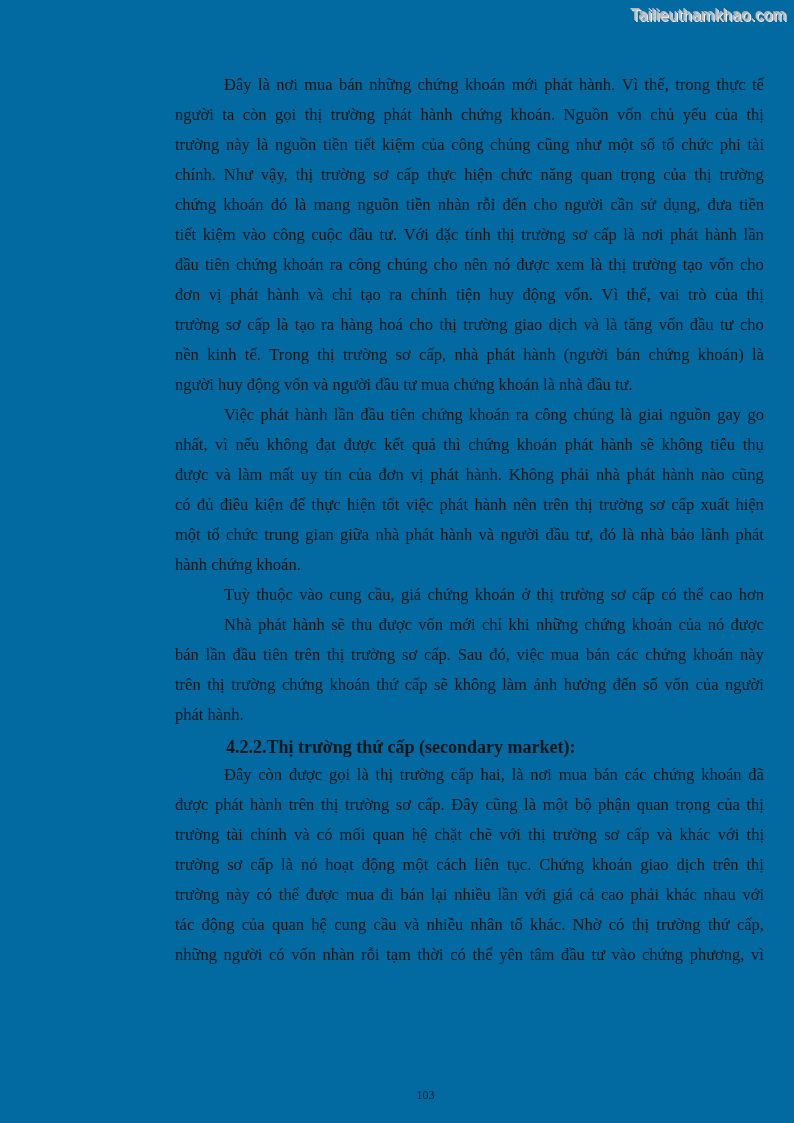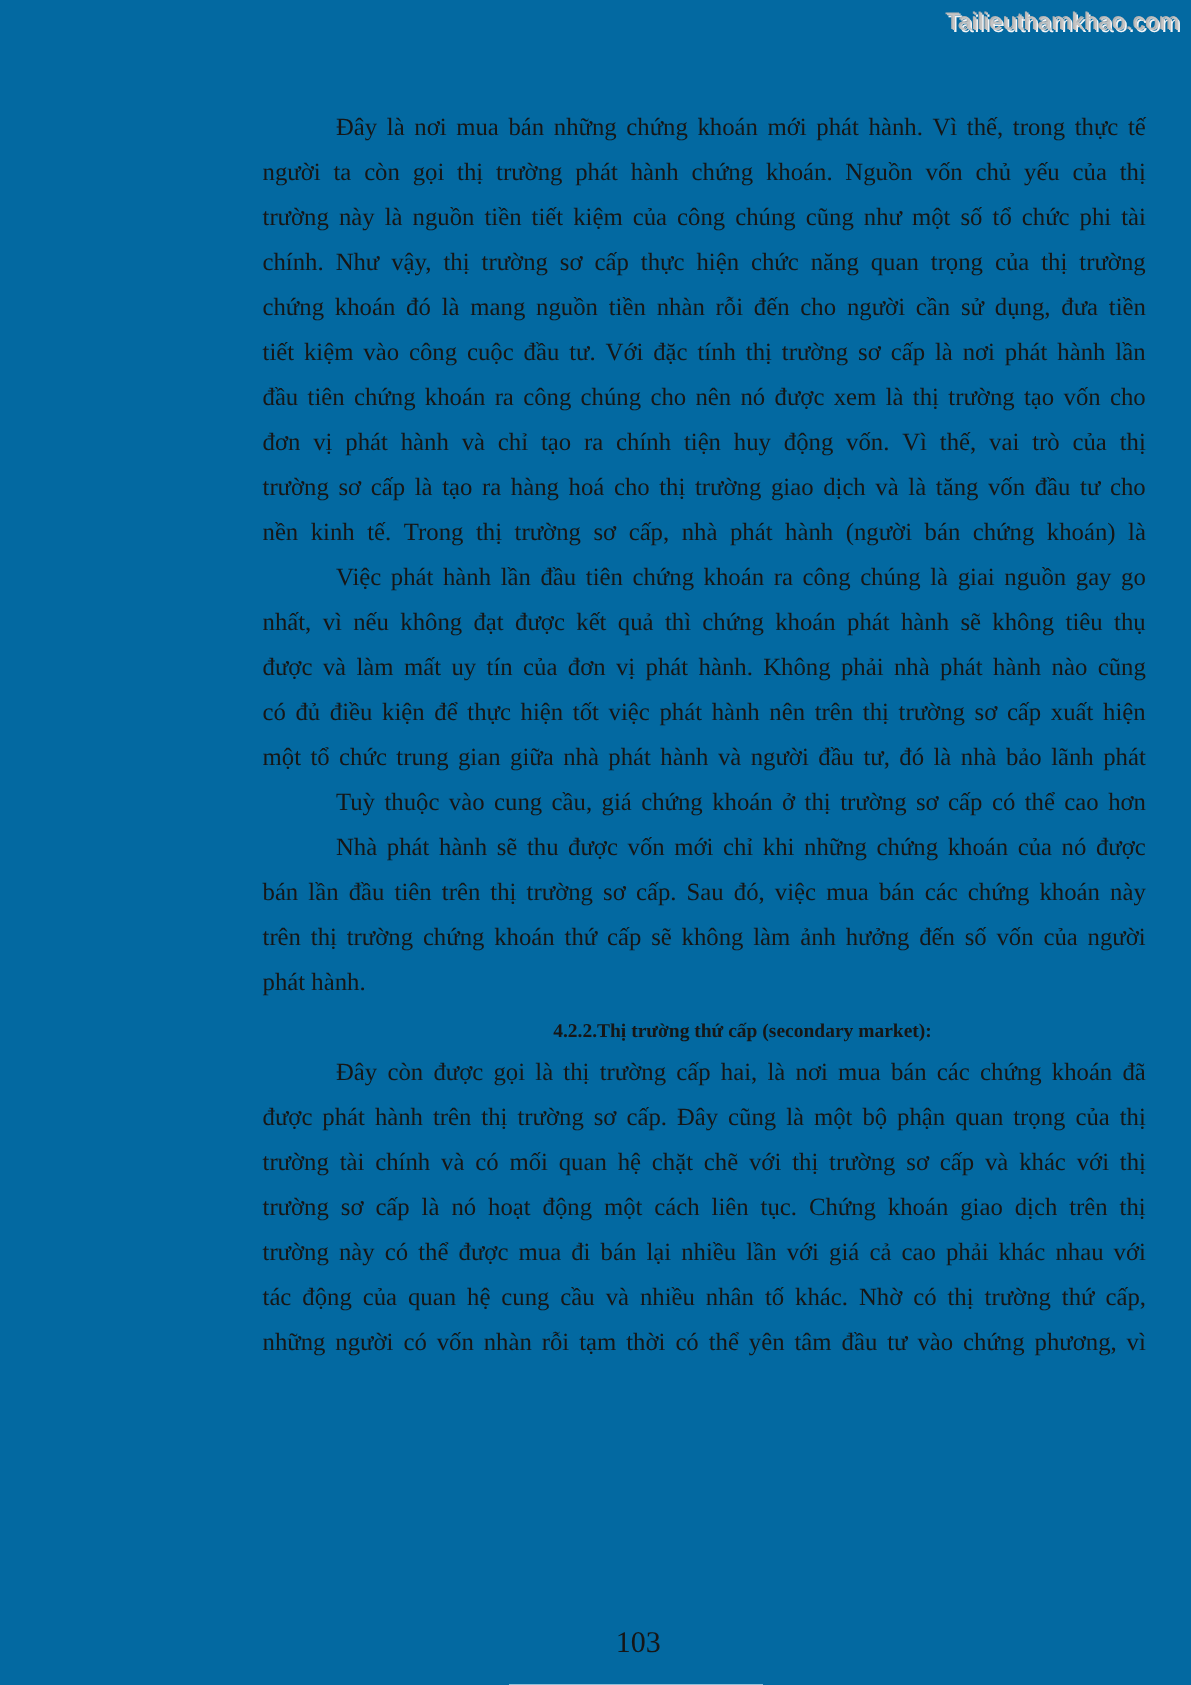--- a/index.html
+++ b/index.html
@@ -45,35 +45,34 @@
     white-space: normal;
   }
   .line.indent {
     padding-left: 49px;
   }
   .heading-line {
     height: 30px;
     line-height: 30px;
     padding-left: 51px;
     font-weight: bold;
-    font-size: 13px;
+    font-size: 18px;
     position: relative;
     top: 2px;
     white-space: pre;
-    text-align: center;
   }
   .page-number {
     position: absolute;
     left: 131px;
     top: 1080px;
     width: 589px;
     height: 30px;
     line-height: 30px;
     text-align: center;
-    font-size: 20px;
+    font-size: 12px;
   }
 </style>
 </head>
 <body>
 
 <div class="page">
   <div class="watermark">Tailieuthamkhao.com</div>
   <div class="text-column">
       <div class="paragraph">
         <div class="line just indent">
@@ -264,20 +263,21 @@
           <span>cấp,</span>
           <span>nhà</span>
           <span>phát</span>
           <span>hành</span>
           <span>(người</span>
           <span>bán</span>
           <span>chứng</span>
           <span>khoán)</span>
           <span>là</span>
         </div>
+        <div class="line">người huy động vốn và người đầu tư mua chứng khoán là nhà đầu tư.</div>
       </div>
       <div class="paragraph">
         <div class="line just indent">
           <span>Việc</span>
           <span>phát</span>
           <span>hành</span>
           <span>lần</span>
           <span>đầu</span>
           <span>tiên</span>
           <span>chứng</span>
@@ -365,20 +365,21 @@
           <span>người</span>
           <span>đầu</span>
           <span>tư,</span>
           <span>đó</span>
           <span>là</span>
           <span>nhà</span>
           <span>bảo</span>
           <span>lãnh</span>
           <span>phát</span>
         </div>
+        <div class="line">hành chứng khoán.</div>
       </div>
       <div class="paragraph">
         <div class="line just indent">
           <span>Tuỳ</span>
           <span>thuộc</span>
           <span>vào</span>
           <span>cung</span>
           <span>cầu,</span>
           <span>giá</span>
           <span>chứng</span>

